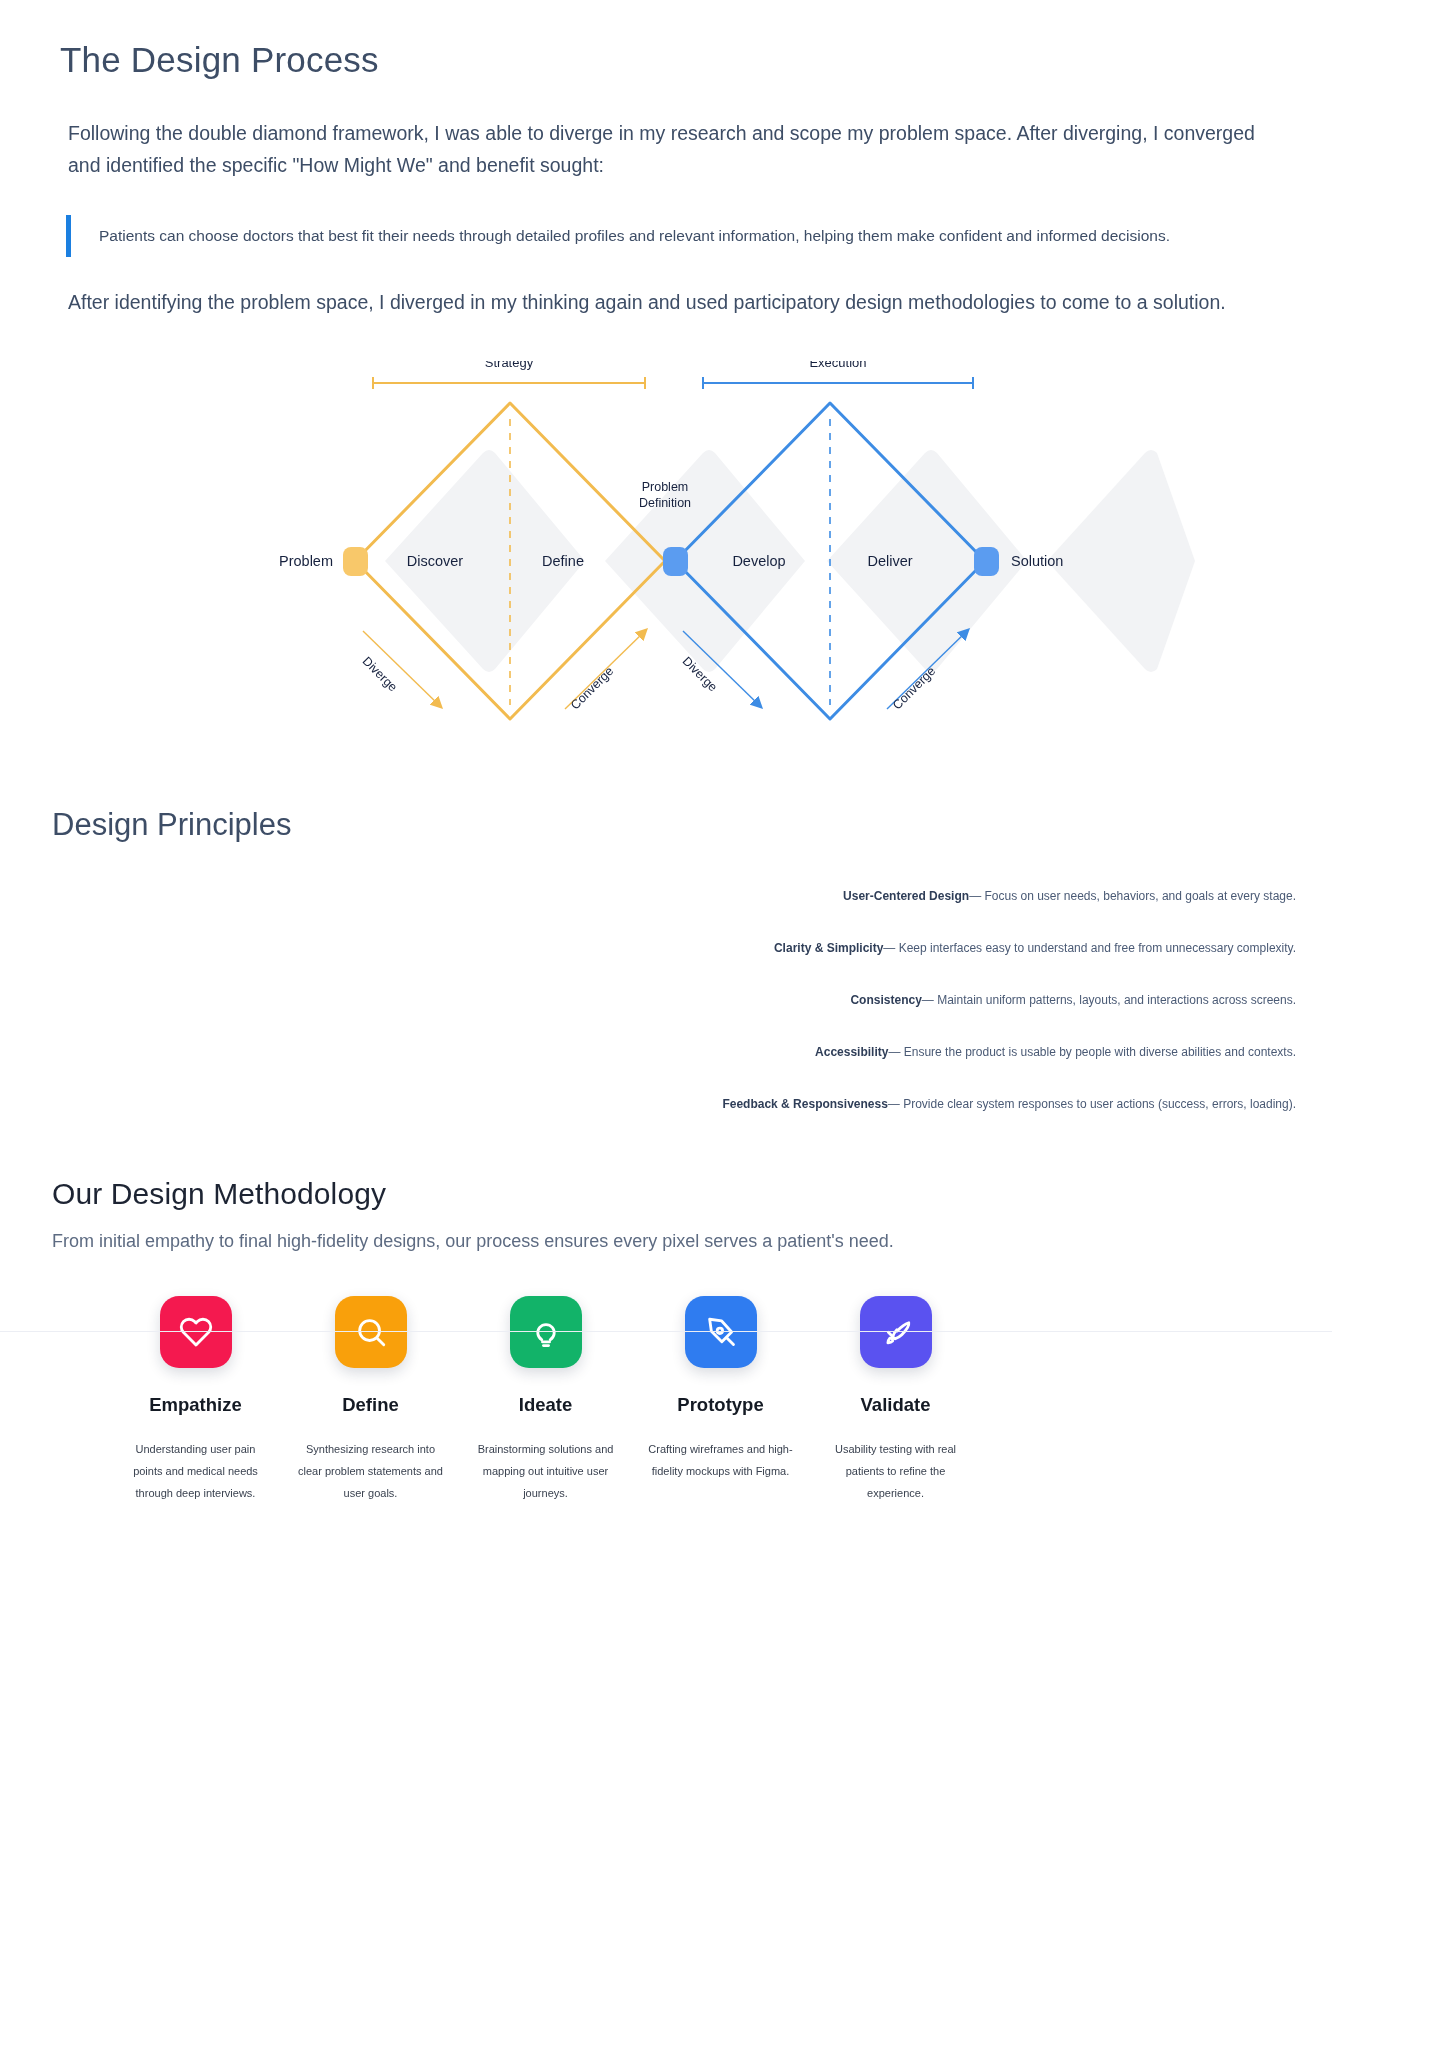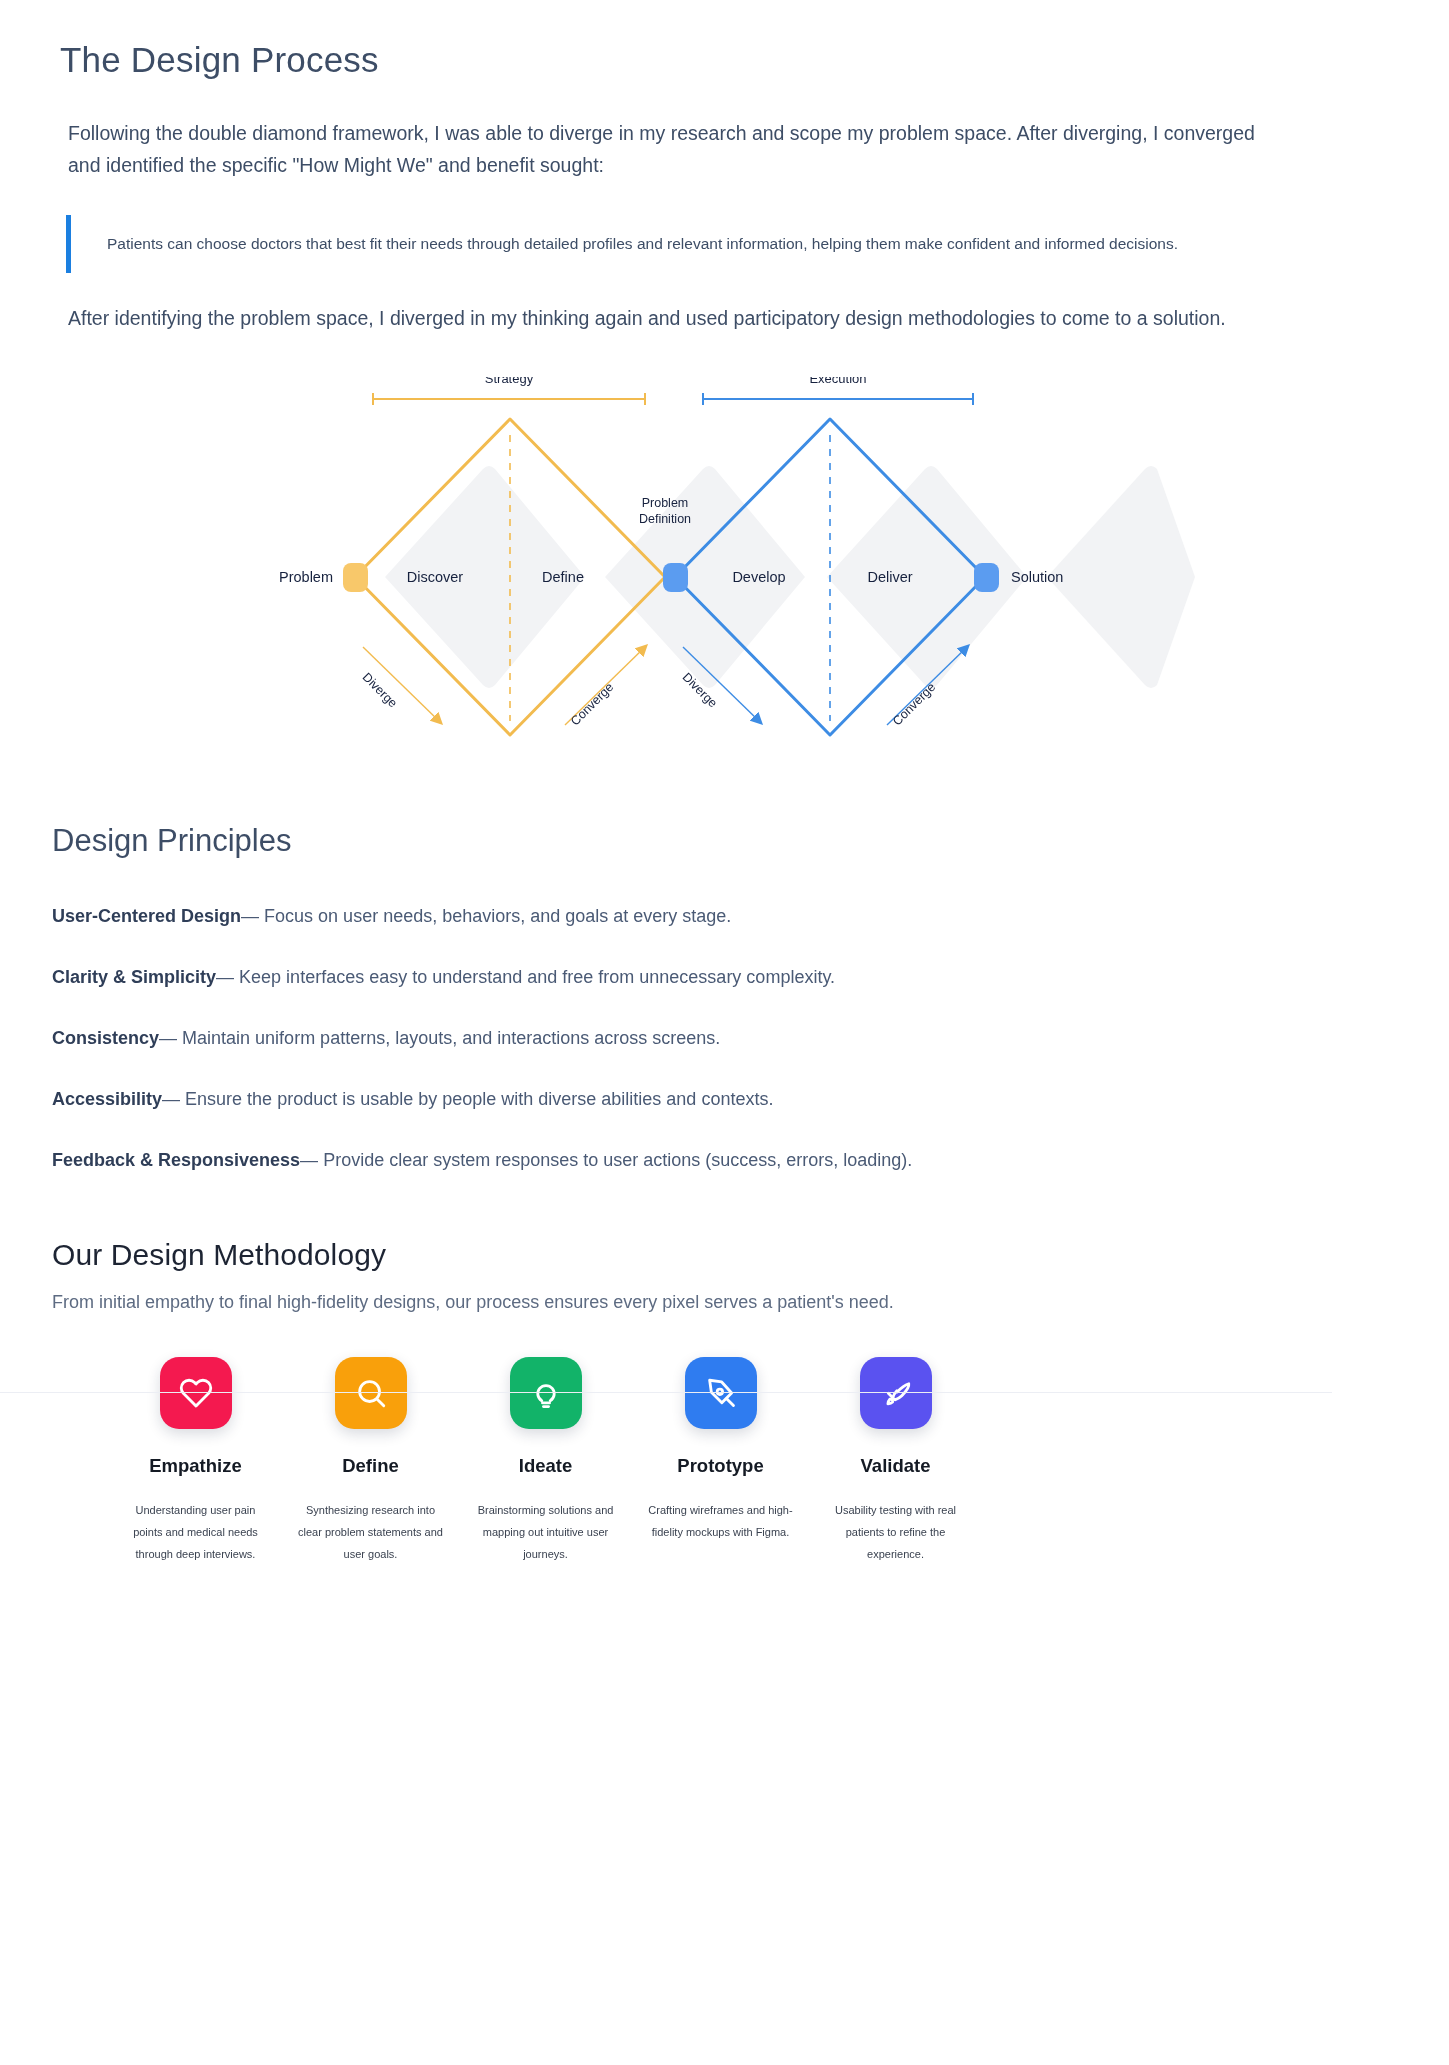--- a/index.html
+++ b/index.html
@@ -33,21 +33,21 @@
     font-weight: 400;
   }
 
   .quote {
     border-left: 5px solid #1b7fe0;
     padding: 6px 0 6px 28px;
     margin: 0 0 30px 6px;
     max-width: 1340px;
   }
   .quote p {
-    margin: 8px;
+    margin: 0;
     font-size: 15.5px;
     line-height: 1.95;
     color: #3d4d66;
   }
 
   
   .diagram-wrap {
     width: 1449px;
     display: flex;
     justify-content: center;
@@ -61,24 +61,25 @@
 
   
   .sec-principles { padding: 46px 36px 0 52px; }
   h2.sec-title {
     font-size: 31px;
     font-weight: 400;
     color: #3d4d66;
     margin: 0 0 44px 0;
   }
   .principle {
-    font-size: 18px;
+    font-size: 12px;
     line-height: 1.5;
     color: #4a5a75;
     margin: 0 0 34px 0;
+    text-align: right;
   }
   .principle b { color: #2f3e58; font-weight: 700; }
   .principle .dash { color: #4a5a75; }
 
   
   .sec-method { padding: 30px 60px 0 52px; position: relative; }
   h2.method-title {
     font-size: 30px;
     font-weight: 400;
     color: #1d2433;

